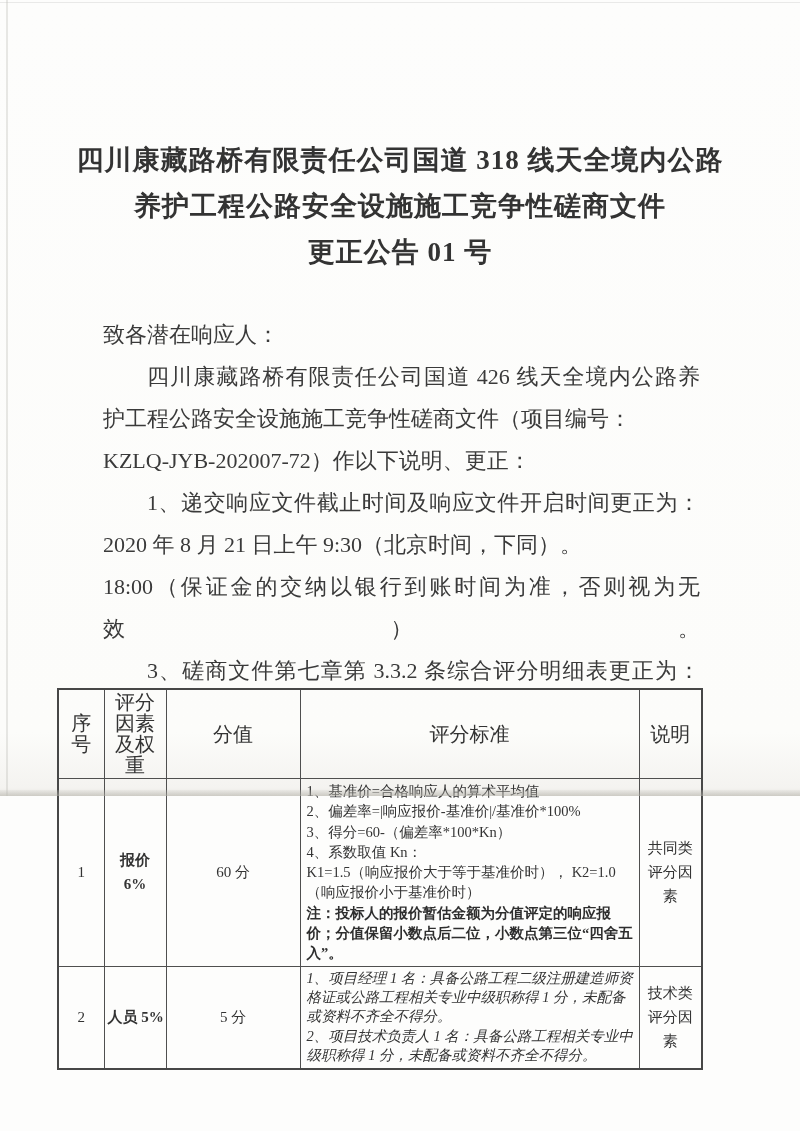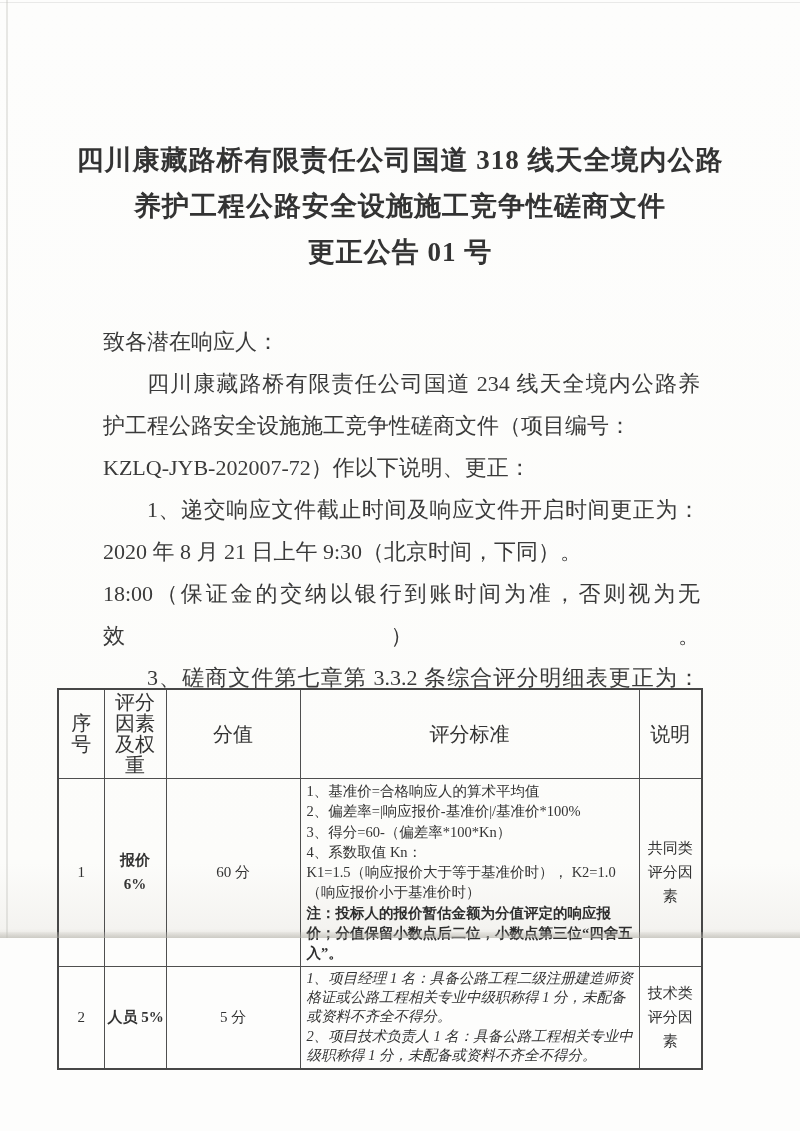--- a/index.html
+++ b/index.html
@@ -7,21 +7,21 @@
     padding: 0;
     width: 800px;
     height: 1131px;
     overflow: hidden;
     background: #fdfdfc;
     font-family: "Liberation Serif", "DejaVu Serif", serif;
   }
   .page {
     position: relative;
     width: 800px;
-    height: 938px;
+    height: 796px;
     background: linear-gradient(180deg, #fdfdfc 0%, #fcfcfa 92%, #f4f3f0 99%, #e3e2dd 100%);
     color: #3c3c3c;
   }
   
   .edge-left {
     position: absolute; left: 6px; top: 0; bottom: 0; width: 2px;
     background: rgba(190,190,184,0.35);
   }
   .edge-top {
     position: absolute; left: 0; top: 2px; right: 0; height: 1px;
@@ -38,21 +38,21 @@
     text-align: center;
     font-size: 27px;
     font-weight: bold;
     line-height: 46px;
     color: #333;
     letter-spacing: 1px;
   }
 
   .body-block {
     position: absolute;
-    top: 321px; left: 103px; width: 597px;
+    top: 314px; left: 103px; width: 597px;
     font-size: 22px;
     line-height: 42px;
     color: #3a3a3a;
   }
   .body-block .line { white-space: normal; }
   .body-block .line.indent { text-indent: 2em; }
   .body-block .line.justify { text-align: justify; text-align-last: justify; }
 
   table.score-table {
     position: absolute;
@@ -106,21 +106,21 @@
   <div class="edge-top"></div>
 
   <div class="title-block">
     <div>四川康藏路桥有限责任公司国道 318 线天全境内公路</div>
     <div>养护工程公路安全设施施工竞争性磋商文件</div>
     <div>更正公告 01 号</div>
   </div>
 
   <div class="body-block">
       <div class="line">致各潜在响应人：</div>
-      <div class="line indent justify">四川康藏路桥有限责任公司国道 234 线天全境内公路养</div>
+      <div class="line indent justify">四川康藏路桥有限责任公司国道 426 线天全境内公路养</div>
       <div class="line">护工程公路安全设施施工竞争性磋商文件（项目编号：</div>
       <div class="line">KZLQ-JYB-202007-72）作以下说明、更正：</div>
       <div class="line indent justify">1、递交响应文件截止时间及响应文件开启时间更正为：</div>
       <div class="line">2020 年 8 月 21 日上午 9:30（北京时间，下同）。</div>
       <div class="line justify">18:00（保证金的交纳以银行到账时间为准，否则视为无效）。</div>
       <div class="line indent justify">3、磋商文件第七章第 3.3.2 条综合评分明细表更正为：</div>
     </div>
 
   <table class="score-table">
     <colgroup>

